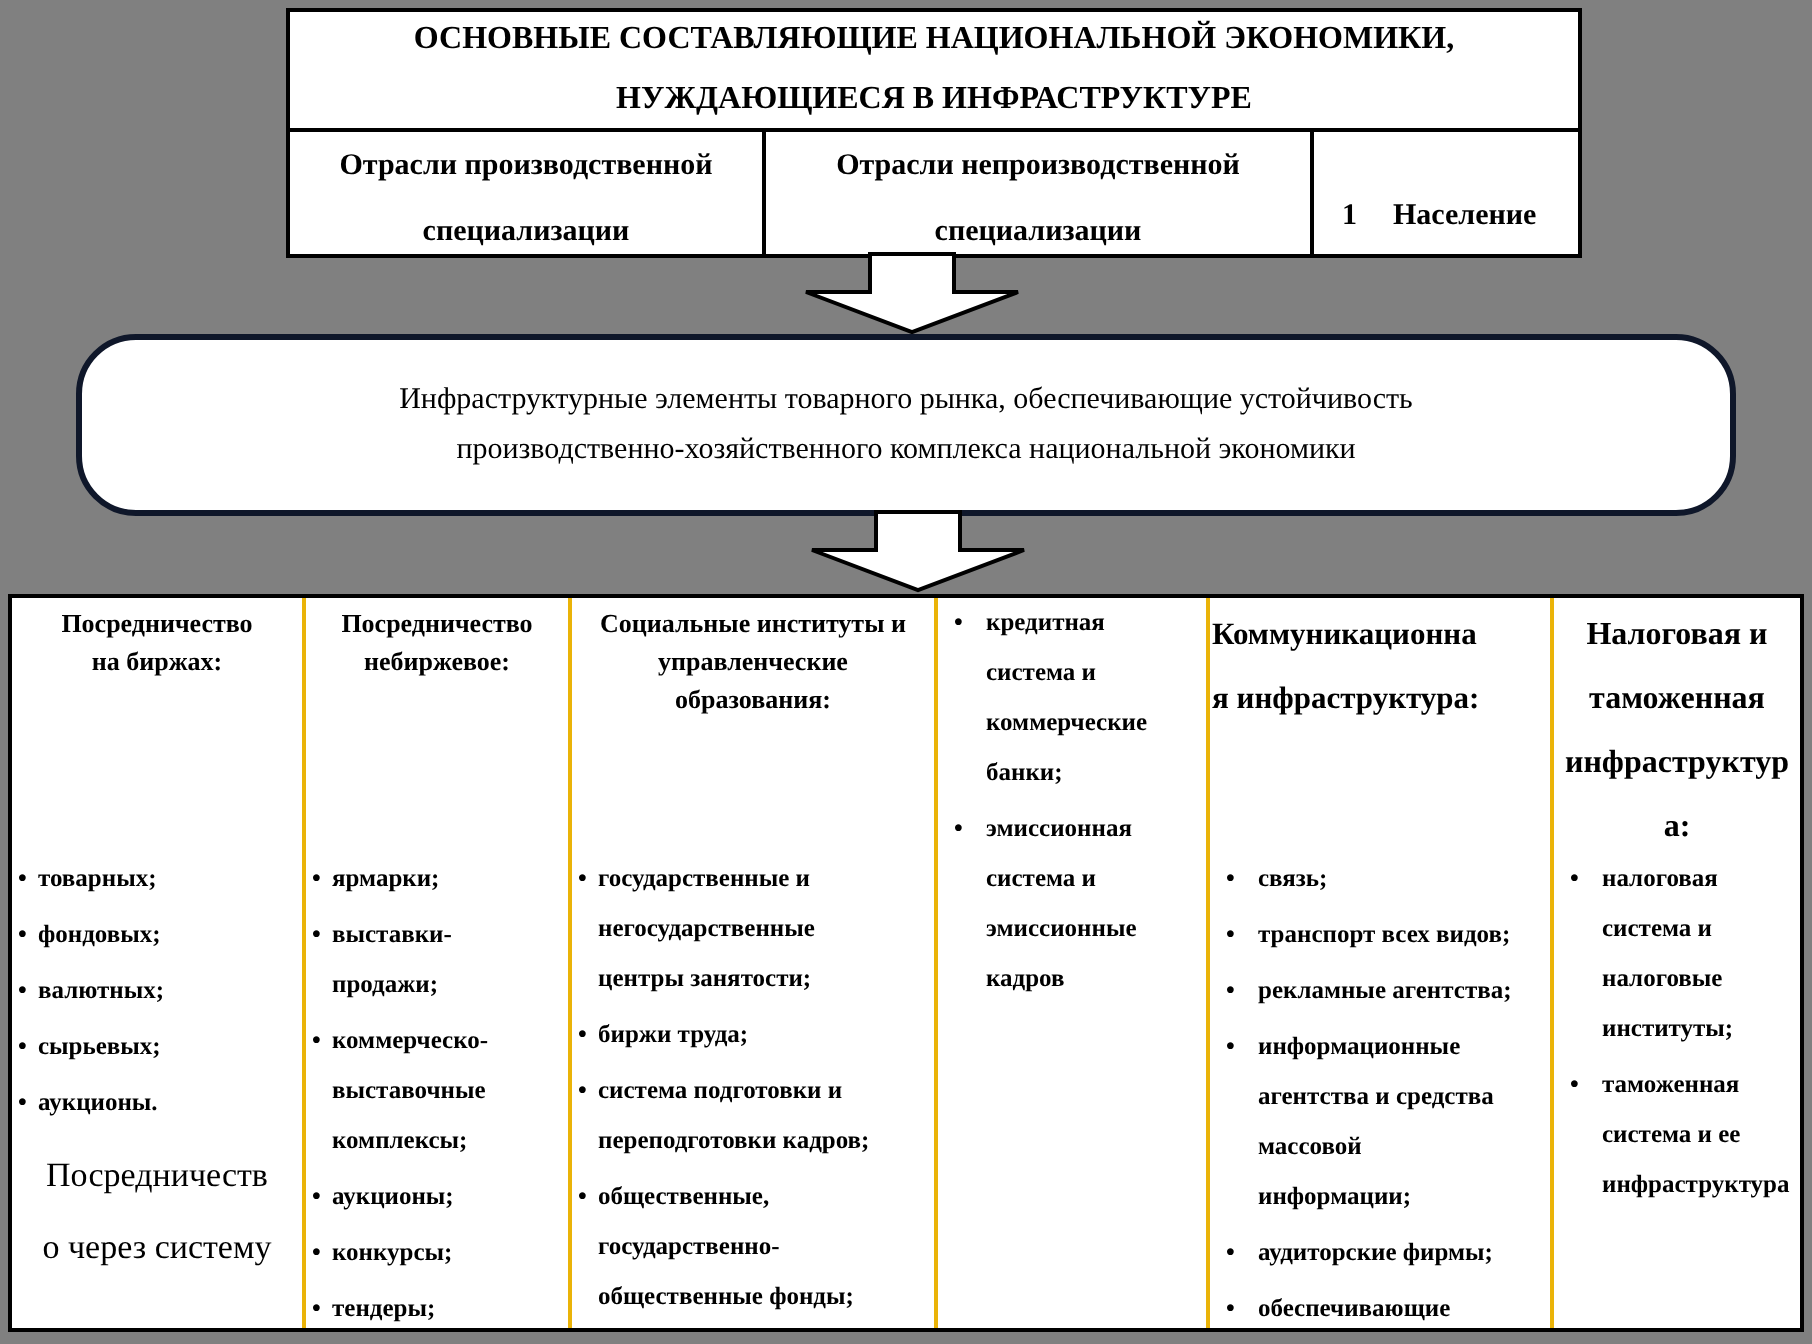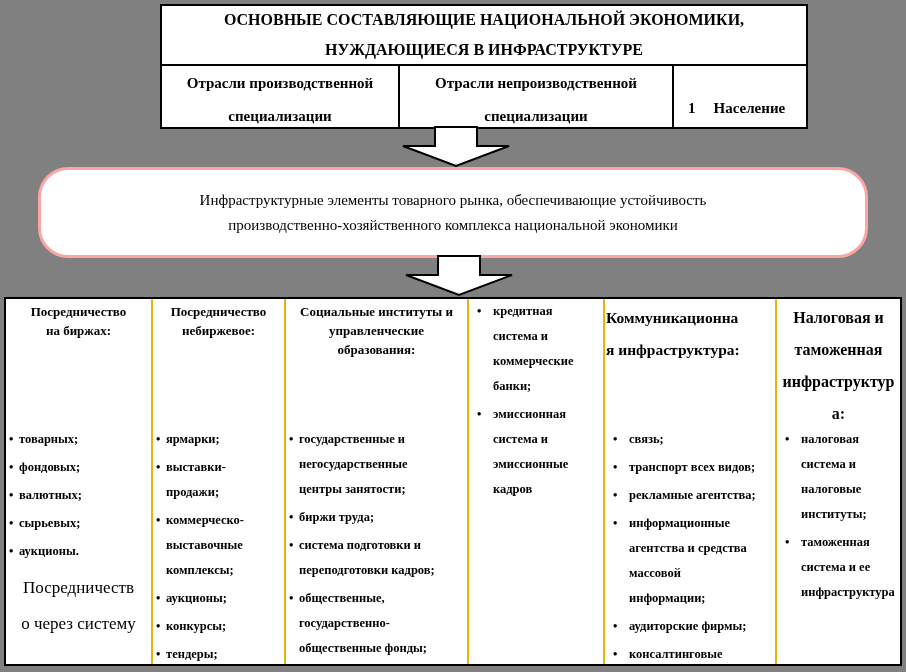--- a/index.html
+++ b/index.html
@@ -1,41 +1,41 @@
 <!DOCTYPE html>
 <html><head>
 <meta charset="utf-8">
 <style>
   html,body{margin:0;padding:0;}
   body{width:906px;height:672px;overflow:hidden;}
   .canvas{position:relative;width:906px;height:672px;background:#808080;
           font-family:"Liberation Serif","DejaVu Serif",serif;color:#000;}
 
   
-  .header-table{position:absolute;left:160px;top:4px;width:644px;background:#fff;
+  .header-table{position:absolute;left:143px;top:4px;width:644px;background:#fff;
                 border:2px solid #000;box-sizing:content-box;}
   .title{height:58px;border-bottom:2px solid #000;display:flex;align-items:center;
          justify-content:center;text-align:center;font-weight:bold;font-size:16px;
          line-height:30px;white-space:pre-line;}
   .hrow{display:flex;height:61px;}
   .hcell{box-sizing:border-box;padding-top:1px;text-align:center;font-weight:bold;
          font-size:15px;line-height:33px;white-space:pre-line;}
   .c1{width:238px;border-right:2px solid #000;}
   .c2{width:274px;border-right:2px solid #000;}
   .c3{flex:1;text-align:left;padding:12px 16px 0 14px;line-height:20px;}
   .num{display:inline-block;margin-right:18px;}
 
   
   .arrow{position:absolute;}
   .arrow1{left:401px;top:126px;}
   .arrow2{left:404px;top:255px;}
 
   
   .banner{position:absolute;left:38px;top:167px;width:830px;height:91px;
-          box-sizing:border-box;background:#fff;border:3px solid #fca5a5;border-radius:30px;
+          box-sizing:border-box;background:#fff;border:3px solid #0f172a;border-radius:30px;
           display:flex;align-items:center;justify-content:center;text-align:center;
           font-size:15px;line-height:25px;white-space:pre-line;}
 
   
   .infra-table{position:absolute;left:4px;top:297px;width:898px;height:369px;
                box-sizing:border-box;border:2px solid #000;background:#fff;
                display:flex;overflow:hidden;}
   .col{box-sizing:border-box;border-right:2px solid #eab308;overflow:hidden;}
   .col:last-child{border-right:none;flex:1;}
   .col:nth-child(1){width:147px;}
@@ -220,21 +220,21 @@
 агентства и средства
 массовой
 информации;</span>
           </div>
           <div class="item">
             <span class="marker">•</span>
             <span class="item-text">аудиторские фирмы;</span>
           </div>
           <div class="item">
             <span class="marker">•</span>
-            <span class="item-text">консалтинговые</span>
+            <span class="item-text">обеспечивающие</span>
           </div>
         </div>
       </div>
       <div class="col">
         <div class="col-header">Налоговая и
 таможенная
 инфраструктур
 а:</div>
         <div>
           <div class="item">

